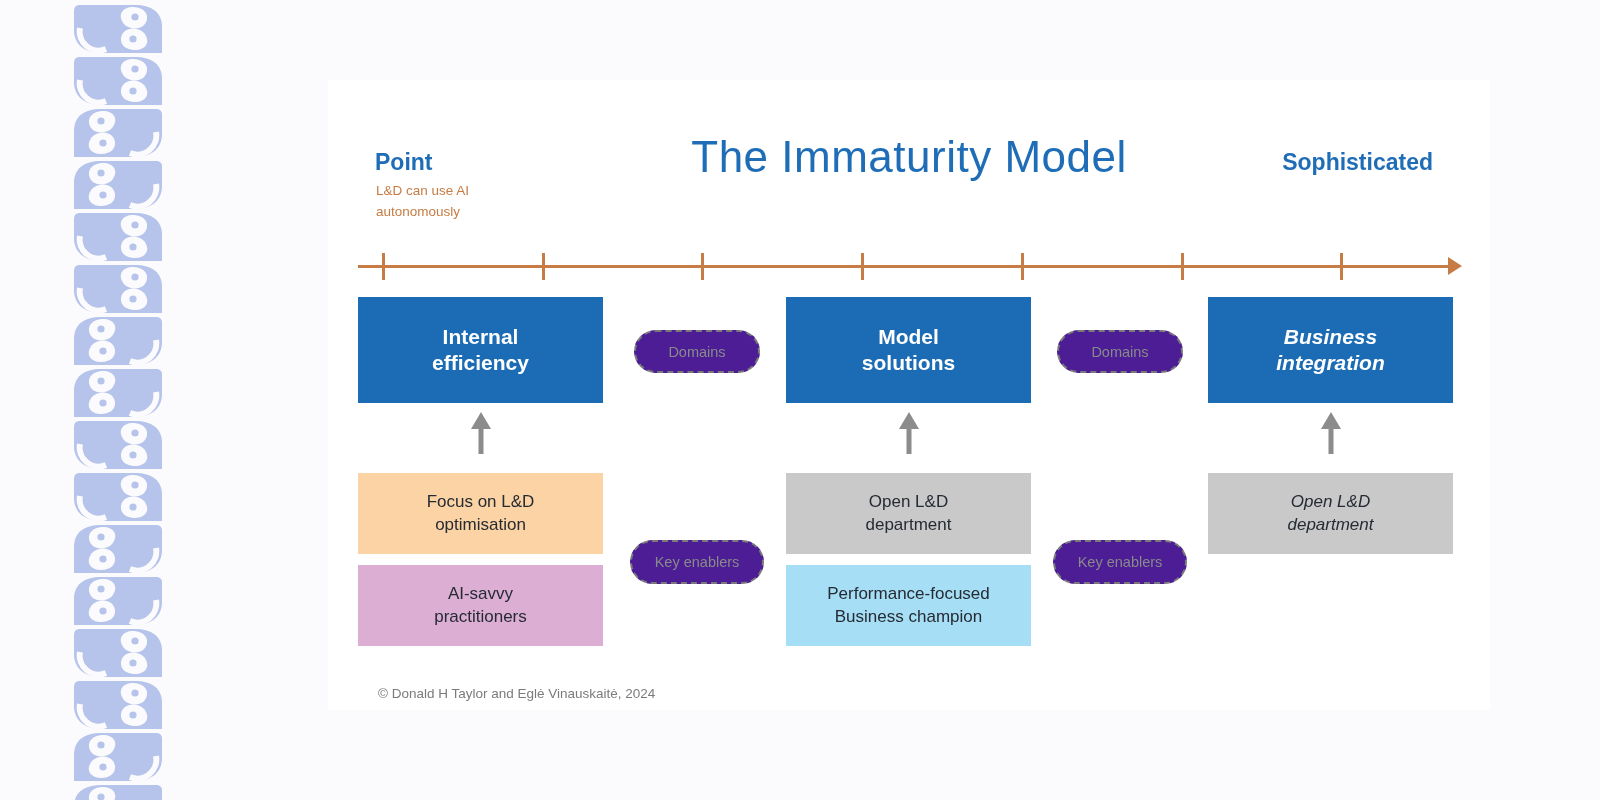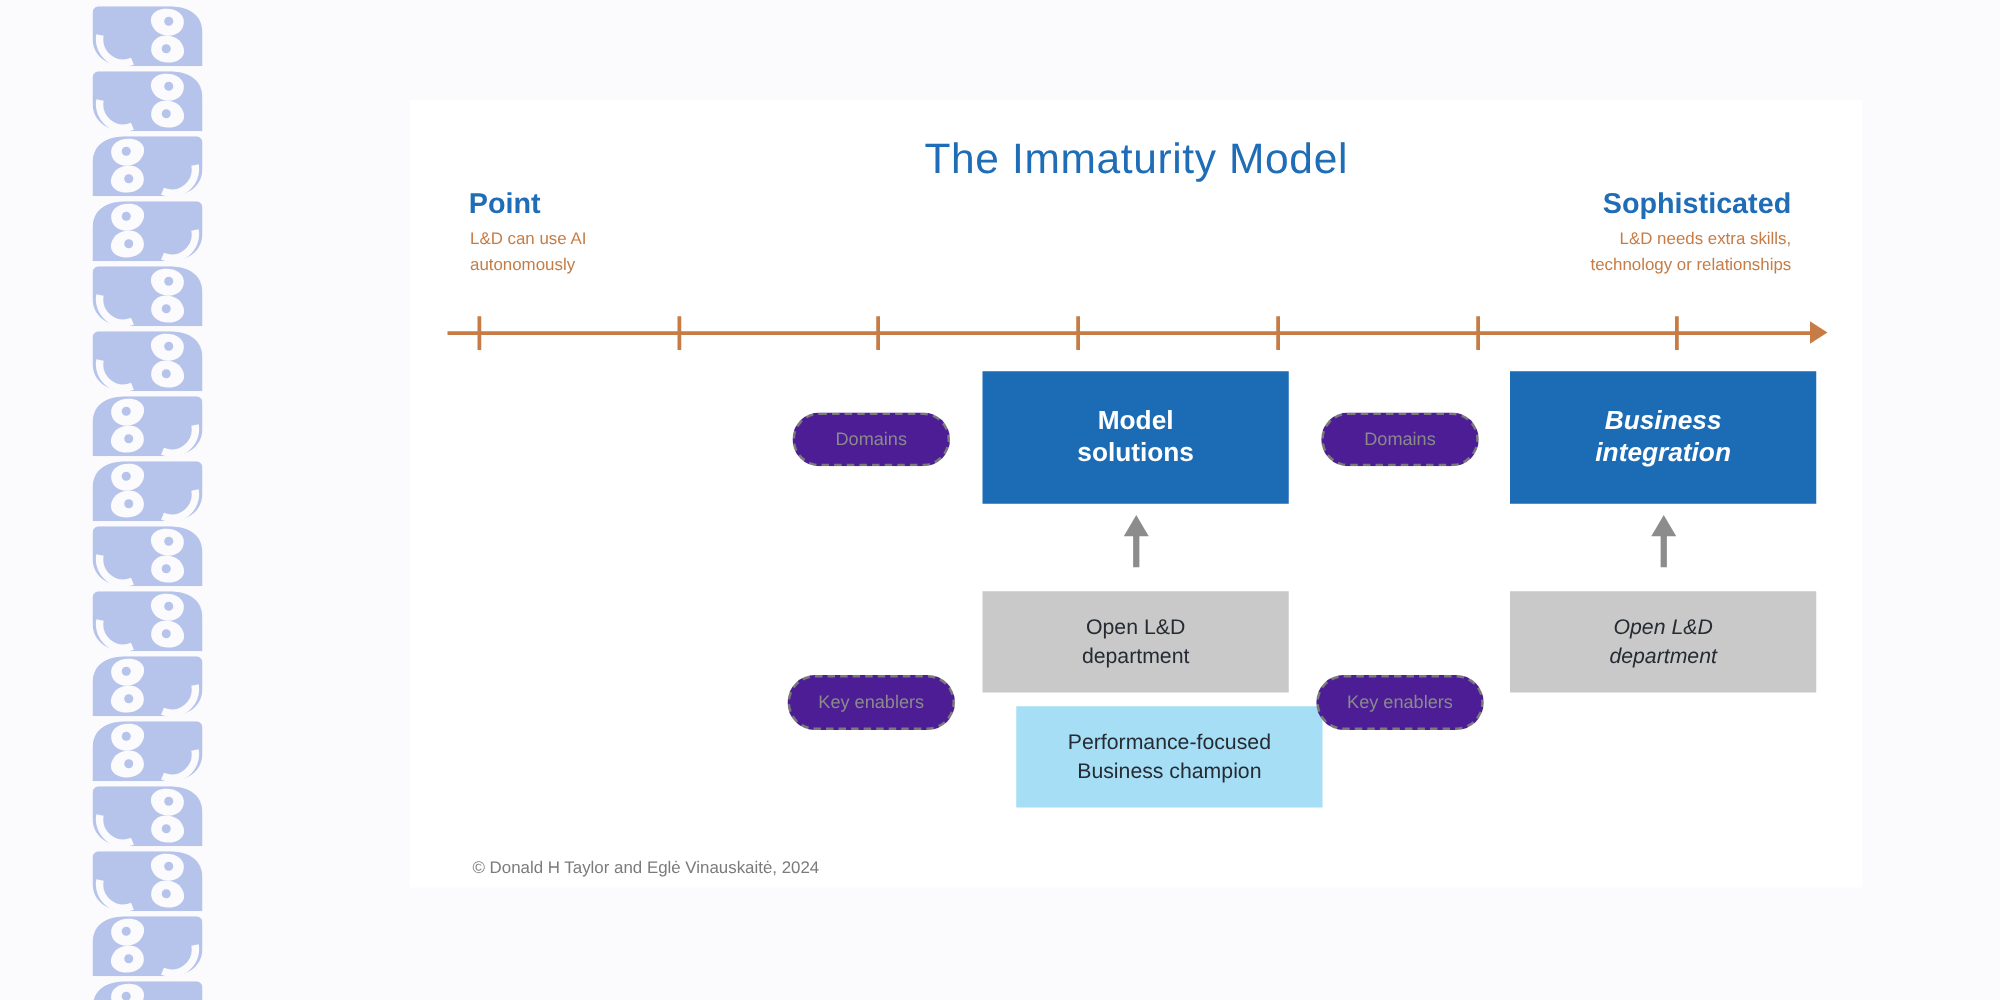--- a/index.html
+++ b/index.html
@@ -34,22 +34,22 @@
   .tile .blob{fill:var(--c-pattern);}
   .tile .cut{stroke:var(--c-page-bg);stroke-width:6;fill:none;}
   .tile .leaf{fill:var(--c-page-bg);}
   .tile .dot{fill:var(--c-pattern);}
   
   .slide{
     position:absolute;left:328px;top:80px;width:1162px;height:630px;
     background:#ffffff;
   }
   .title{
-    position:absolute;top:28px;left:0;width:100%;text-align:center;
-    font-size:34px;color:var(--c-accent-blue);letter-spacing:0.5px;
+    position:absolute;top:52px;left:0;width:100%;text-align:center;
+    font-size:44px;color:var(--c-accent-blue);letter-spacing:0.5px;
   }
   .heading{position:absolute;top:69px;font-size:23px;font-weight:bold;color:var(--c-accent-blue);}
   .heading.left{left:47px;}
   .heading.right{right:57px;text-align:center;}
   .subtext{
     position:absolute;top:101px;font-size:13.5px;line-height:1.55;
     color:var(--c-orange);white-space:pre-line;
   }
   .subtext.left{left:48px;}
   .subtext.right{right:57px;text-align:right;}
@@ -73,21 +73,21 @@
   .up-arrow{position:absolute;top:115px;left:50%;transform:translateX(-50%);}
   .ebox{
     position:absolute;left:0;width:245px;height:81px;
     display:flex;align-items:center;justify-content:center;text-align:center;
     font-size:17px;color:var(--c-dark-text);white-space:pre-line;line-height:1.3;
   }
   .ebox.top{top:176px;}
   .ebox.bottom{top:268px;}
   .bg-peach{background:var(--c-peach);}
   .bg-pink{background:var(--c-pink);}
-  .bg-cyan{background:var(--c-cyan);margin-left:27px;}
+  .bg-cyan{background:var(--c-cyan);}
   .bg-gray{background:var(--c-gray-box);}
   
   .pill{
     position:absolute;border:2px dashed var(--c-pill-border);border-radius:24px;
     color:var(--c-pill-text);font-size:14.5px;background:#4c1d95;
     display:flex;align-items:center;justify-content:center;box-sizing:border-box;
   }
   .pill.domains{width:126px;height:43px;top:250px;}
   .pill.domains.g1{left:306px;}
   .pill.domains.g2{left:729px;}
@@ -231,34 +231,43 @@
   </div>
 
 <div class="slide">
 
   <div class="title">The Immaturity Model</div>
 
   <div class="heading left">Point</div>
   <div class="subtext left">L&amp;D can use AI
 autonomously</div>
   <div class="heading right">Sophisticated</div>
-  <div class="subtext right">L&amp;D needs extra skills,
-technology or relationships</div>
 
   <div class="axis">
     <div class="arrowhead"></div>
   <div class="tick" style="left: 24px;"></div>
       <div class="tick" style="left: 183.7px;"></div>
       <div class="tick" style="left: 343.4px;"></div>
       <div class="tick" style="left: 503.1px;"></div>
       <div class="tick" style="left: 662.8px;"></div>
       <div class="tick" style="left: 822.5px;"></div>
       <div class="tick" style="left: 982.2px;"></div>
     </div>
 
+  <div class="col c1">
+    <div class="stage-box">Internal
+efficiency</div>
+    <svg class="up-arrow" width="22" height="42" viewBox="0 0 22 42">
+      <path d="M11 0 L21 17 L13.5 17 L13.5 42 L8.5 42 L8.5 17 L1 17 Z" fill="#8c8c8c"></path>
+    </svg>
+    <div class="ebox top bg-peach">Focus on L&amp;D
+optimisation</div>
+    <div class="ebox bottom bg-pink">AI-savvy
+practitioners</div>
+  </div>
 
   <div class="col c2">
     <div class="stage-box">Model
 solutions</div>
     <svg class="up-arrow" width="22" height="42" viewBox="0 0 22 42">
       <path d="M11 0 L21 17 L13.5 17 L13.5 42 L8.5 42 L8.5 17 L1 17 Z" fill="#8c8c8c"></path>
     </svg>
     <div class="ebox top bg-gray">Open L&amp;D
 department</div>
     <div class="ebox bottom bg-cyan">Performance-focused

